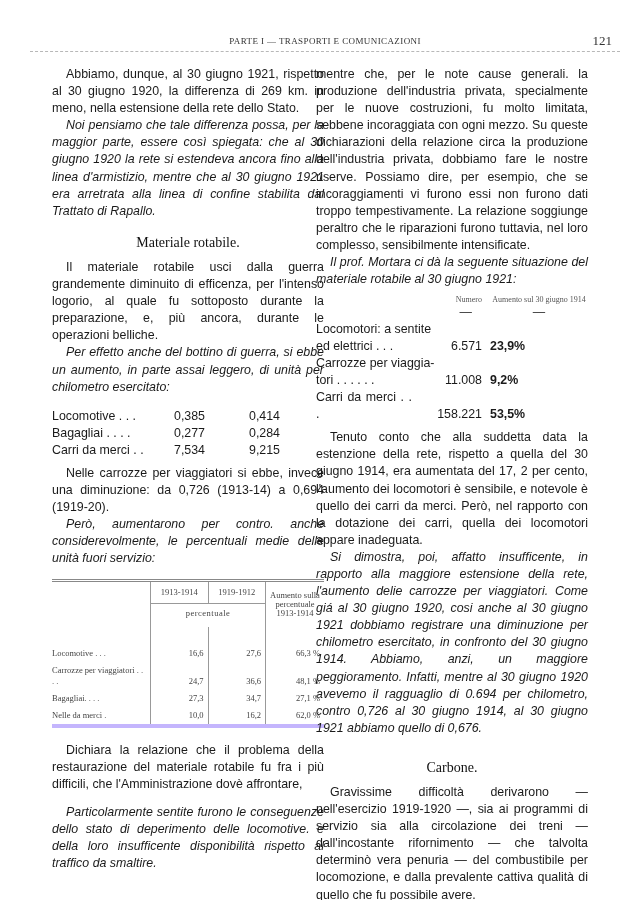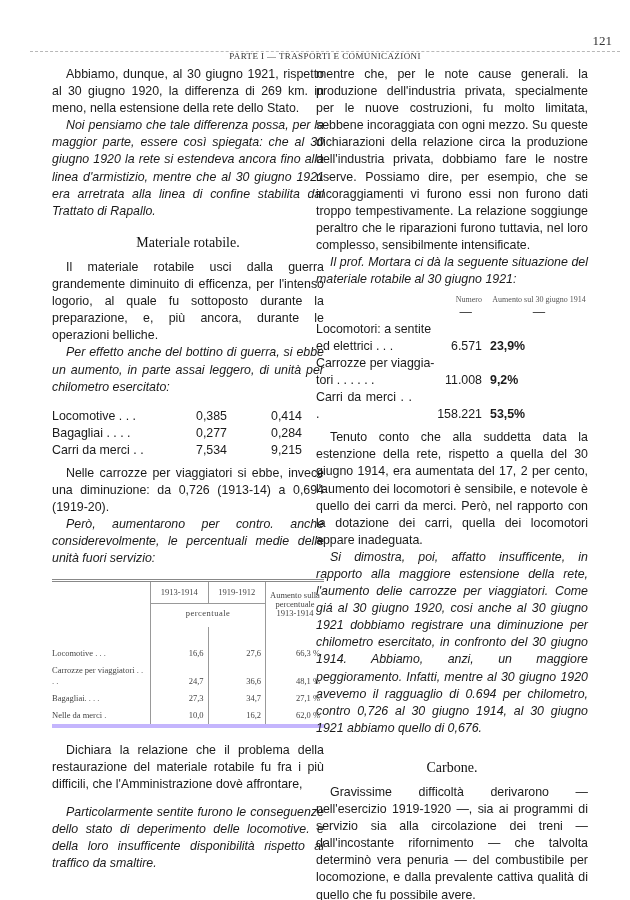--- a/index.html
+++ b/index.html
@@ -8,21 +8,21 @@
     font-family: "Liberation Sans Narrow", "Liberation Sans", sans-serif;
     color: #1a1a1a;
   }
   .header {
     position: absolute; left: 30px; top: 33px; width: 590px; height: 18px;
     border-bottom: 1px dashed #b8b8b8;
   }
   .header-title {
     position: absolute; left: 0; right: 0; text-align: center;
     font-family: "Liberation Serif", serif; font-size: 9px; letter-spacing: 0.4px;
-    color: #333; top: 3px; margin-top: 15px;
+    color: #333; top: 3px;
   }
   .page-number {
     position: absolute; right: 8px; top: 0px;
     font-family: "Liberation Serif", serif; font-size: 13px; color: #333;
   }
   .col {
     position: absolute; top: 66px;
     font-family: "Liberation Sans", sans-serif;
     font-size: 12.4px; line-height: 17.1px;
     text-align: justify; color: #1a1a1a;
@@ -32,21 +32,21 @@
   .col-right { left: 316px; width: 272px; }
   .para { margin: 0; text-indent: 14px; }
   .para + .para { margin-top: 0; font-style: italic; }
   .heading {
     font-family: "Liberation Serif", serif; font-size: 14px; text-align: center;
     margin: 14px 0 8px 0; color: #111;
   }
   
   .km-table { margin: 6px 0 6px 0; width: 100%; border-collapse: collapse; }
   .km-table td { padding: 0; font-size: 12.4px; line-height: 17px; }
-  .km-table .num { text-align: center; width: 75px; }
+  .km-table .num { width: 75px; }
   .km-table .hdr { font-family: "Liberation Serif", serif; font-size: 8px; line-height: 9px; color: #555; text-align: center; }
   .km-table .lbl { white-space: nowrap; }
 
   .pct-table { margin: 12px 0 14px 0; width: 100%; border-collapse: collapse;
     border-top: 3px double #888; border-bottom: 4px solid #c4b5fd; }
   .pct-table th, .pct-table td {
     font-family: "Liberation Serif", serif; font-weight: normal; color: #444;
   }
   .pct-table th { font-size: 8.5px; line-height: 9px; padding: 6px 3px; border-left: 1px solid #999; text-align: center; }
   .pct-table th.sub { border-top: 1px solid #999; padding: 5px 3px 9px 3px; letter-spacing: 0.5px; }

